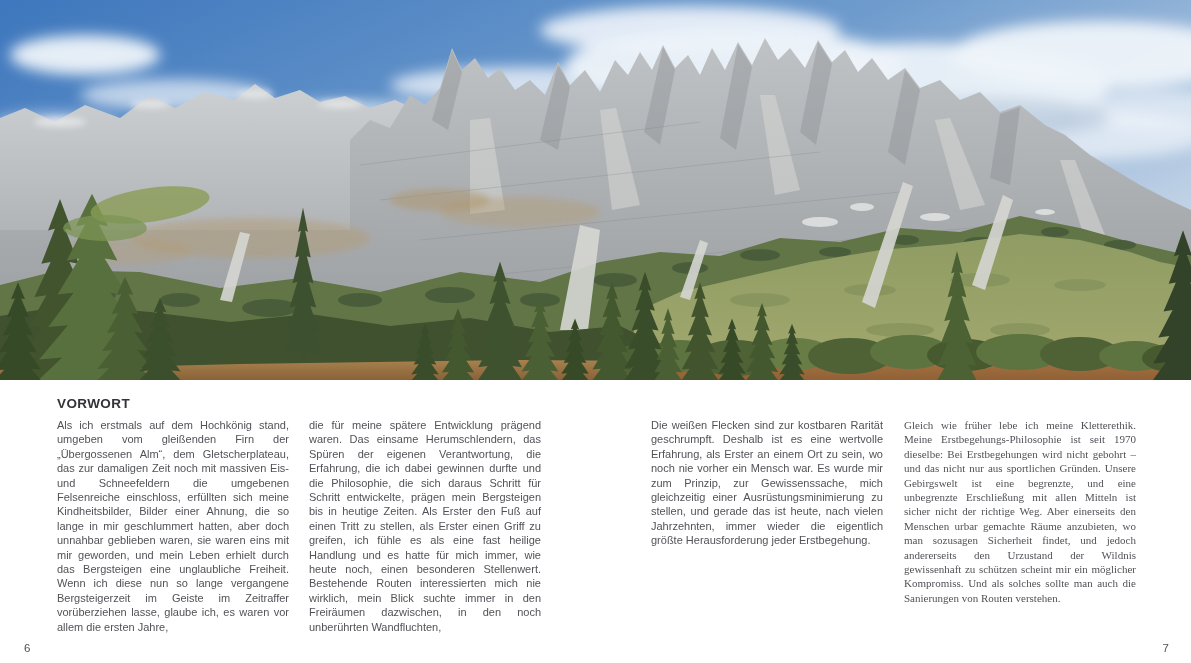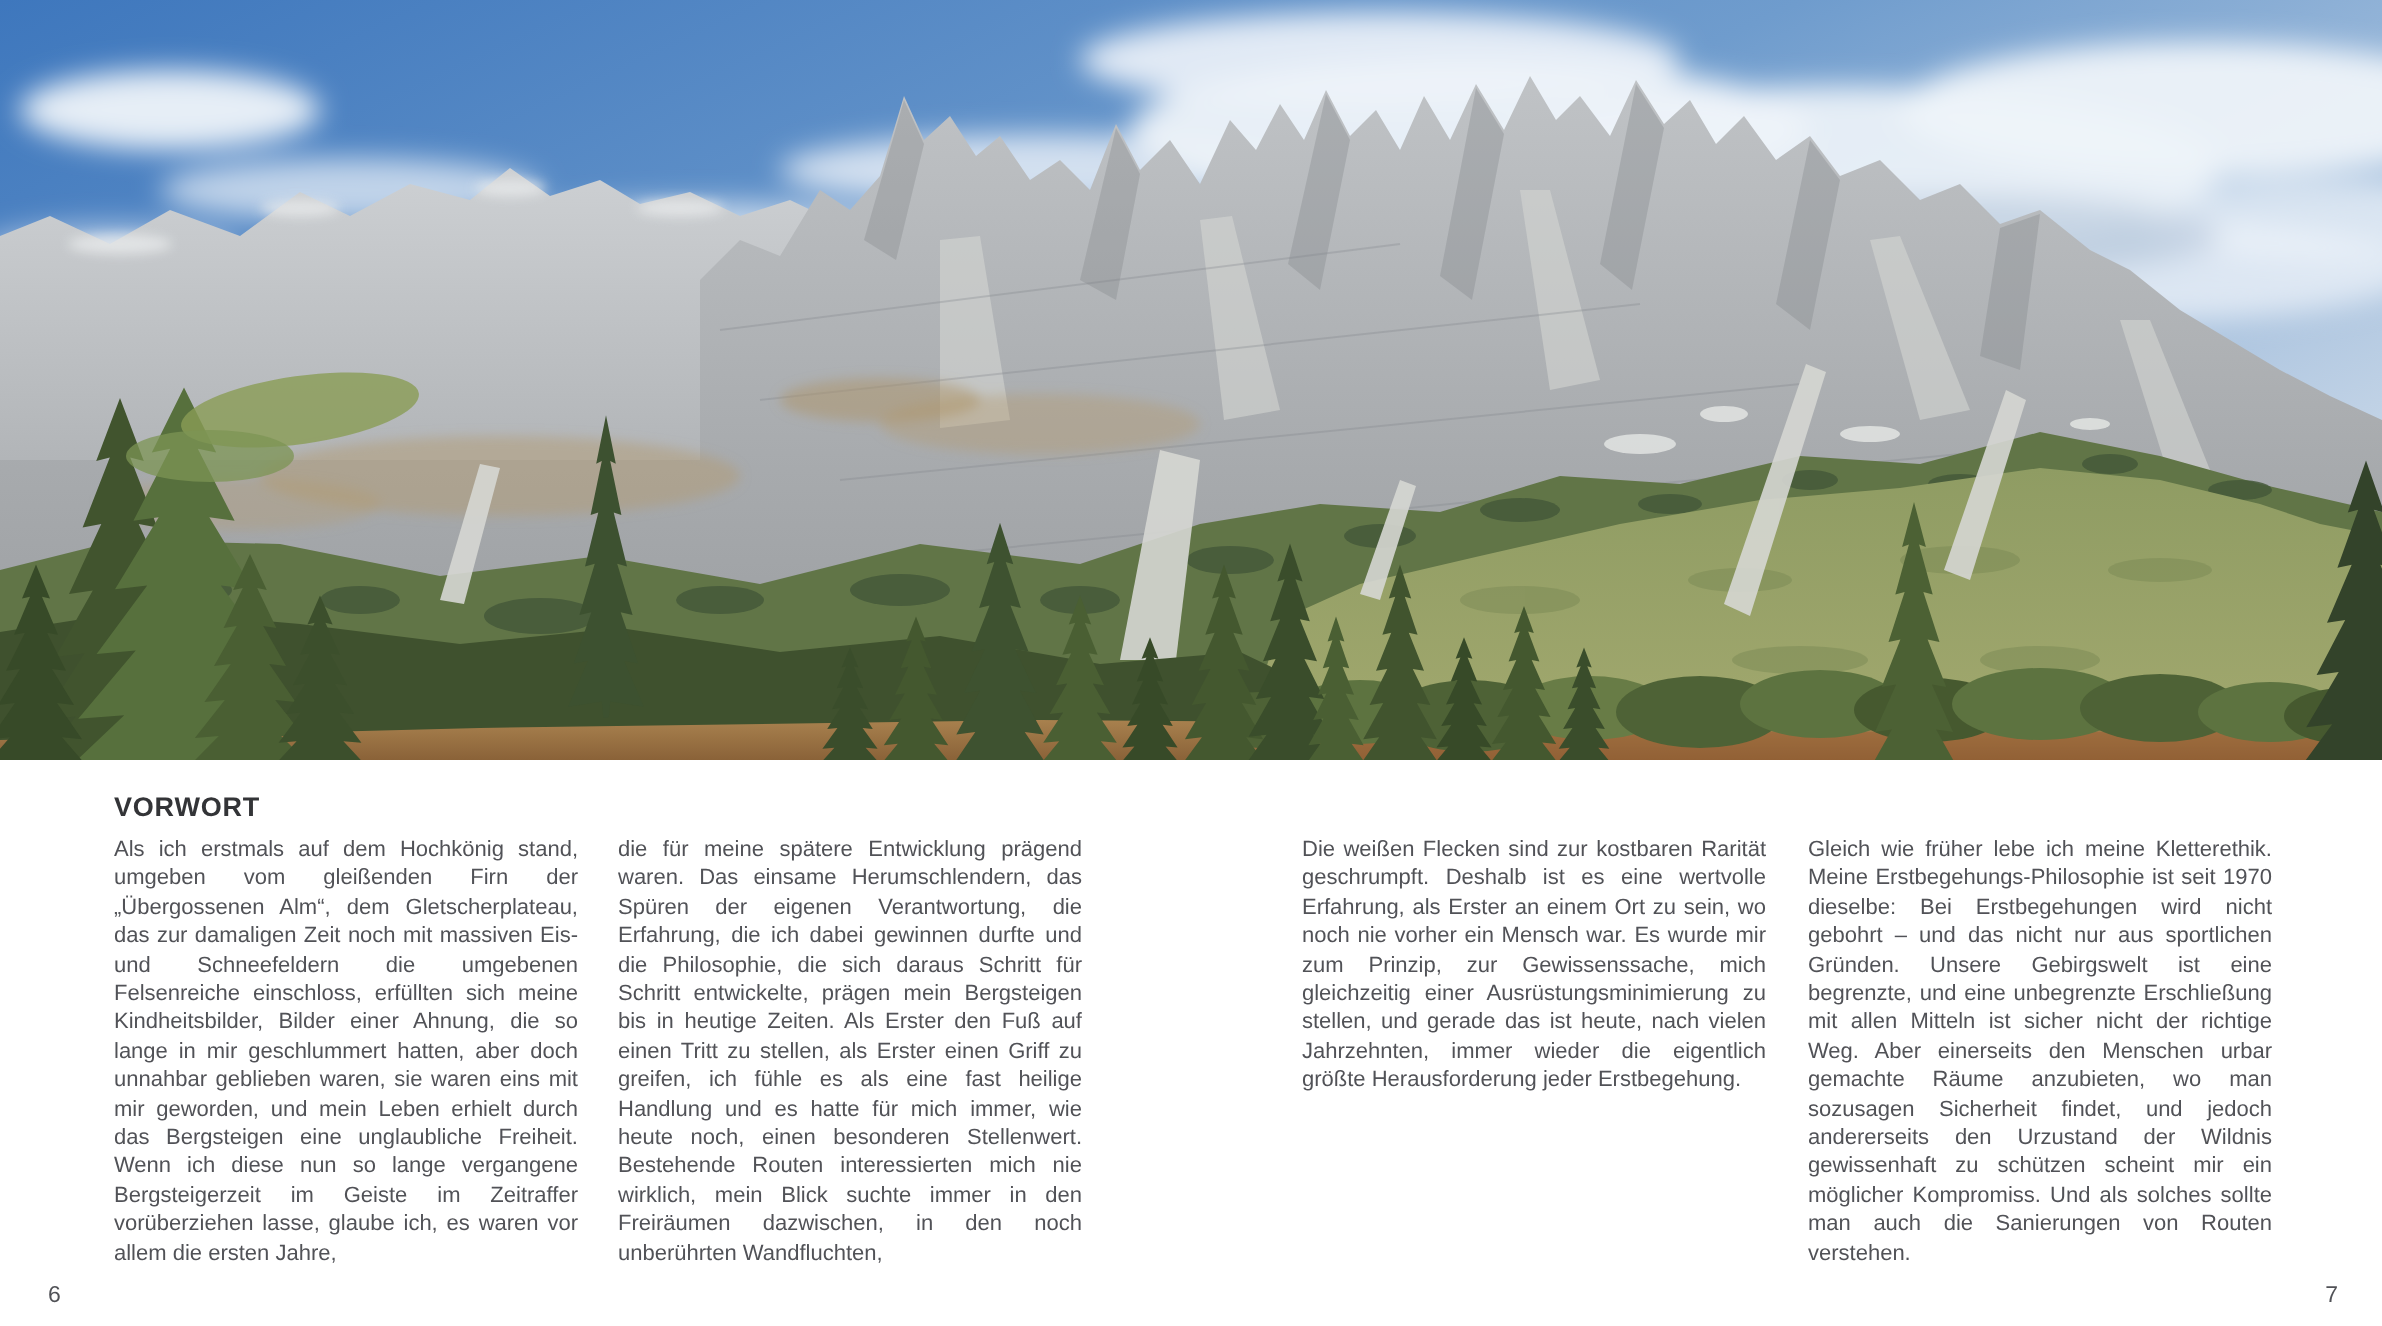--- a/index.html
+++ b/index.html
@@ -30,21 +30,21 @@
   }
   .col{
     position:absolute;top:418px;width:232px;
     font-size:11px;line-height:14.4px;color:#515257;
     text-align:justify;hyphens:auto;-webkit-hyphens:auto;
   }
   .col p{margin:0;}
   .col-1{left:57px;}
   .col-2{left:309px;}
   .col-3{left:651px;}
-  .col-4{left:904px;}
+  .col-4{left:904px;font-family:Liberation Serif, serif;}
   .pageno{
     position:absolute;top:642px;font-size:11.5px;color:#515257;
   }
   .pageno-left{left:24px;}
   .pageno-right{right:22px;}
 </style>
 </head>
 <body>
 
 <div class="spread">

